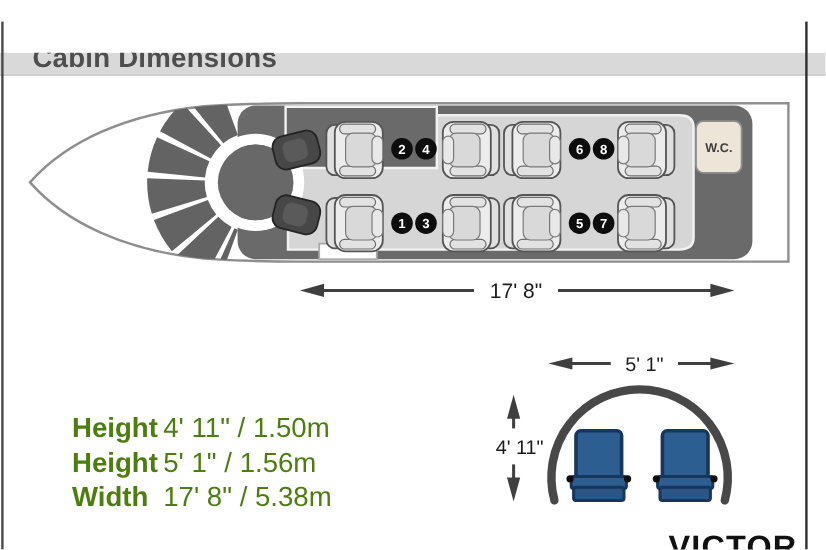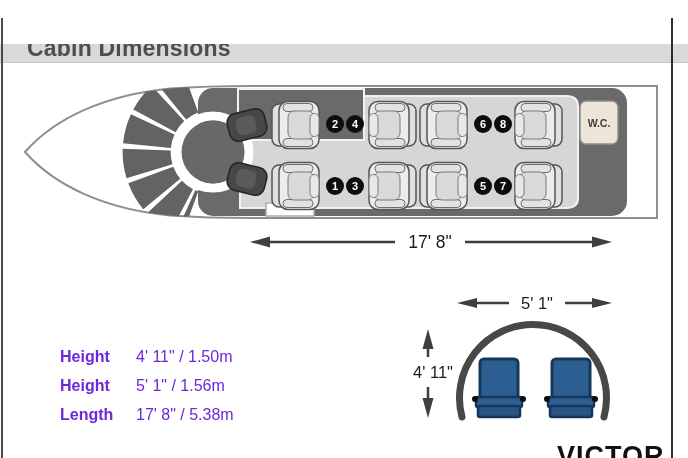--- a/index.html
+++ b/index.html
@@ -17,21 +17,21 @@
     font-size:23px;font-weight:bold;color:#4e4e4e;letter-spacing:0.2px;
     white-space:nowrap;
   }
   
   .border-left{position:absolute;left:1px;top:18px;width:2px;height:440px;background:#4a4a4a;}
   .border-right{position:absolute;left:671px;top:18px;width:2px;height:440px;background:#2e2e2e;}
   .diagram-svg{position:absolute;left:0;top:18px;}
   
   .spec-table{
     position:absolute;left:60px;top:342px;
-    font-size:16px;color:#6d28d9;
+    font-size:23px;color:#4d7c0f;
   }
   .spec-row{display:flex;line-height:29px;}
   .spec-label{font-weight:bold;width:76px;}
   .spec-value{white-space:nowrap;}
   
   .brand-logo{
     position:absolute;left:557px;top:441px;
     font-size:27px;font-weight:bold;color:#111111;letter-spacing:1px;
     white-space:nowrap;
   }
@@ -184,18 +184,18 @@
 <div class="spec-table">
   <div class="spec-row">
     <span class="spec-label">Height</span>
     <span class="spec-value">4' 11" / 1.50m</span>
   </div>
   <div class="spec-row">
     <span class="spec-label">Height</span>
     <span class="spec-value">5' 1" / 1.56m</span>
   </div>
   <div class="spec-row">
-    <span class="spec-label">Length</span>
+    <span class="spec-label">Width</span>
     <span class="spec-value">17' 8" / 5.38m</span>
   </div>
 </div>
 
 <div class="brand-logo">VICTOR</div>
 
 </body></html>

